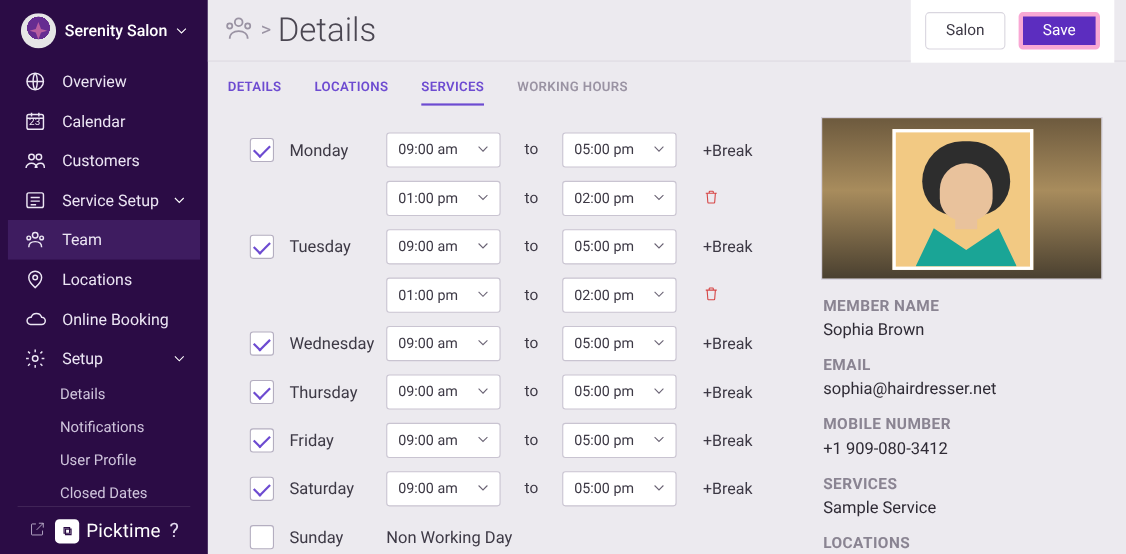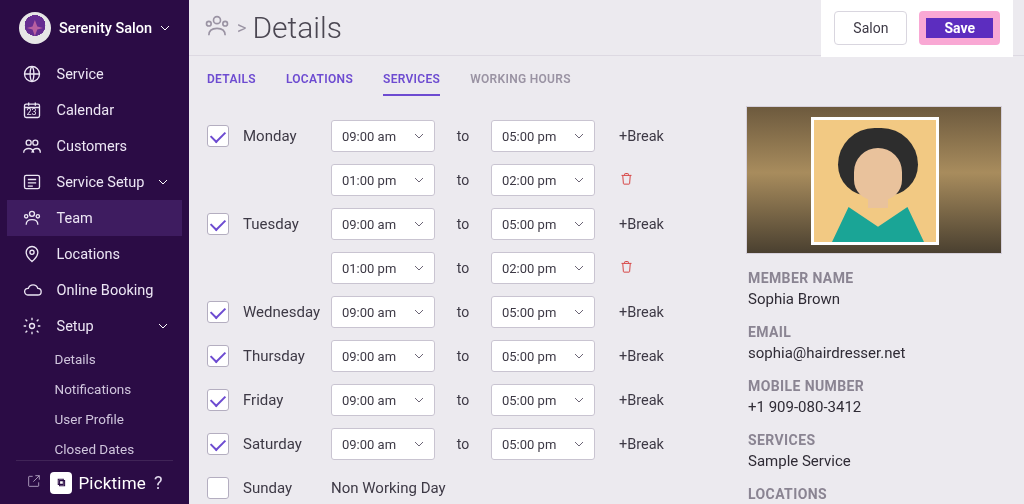--- a/index.html
+++ b/index.html
@@ -32,28 +32,28 @@
 
   
   .main { flex:1; height:504px; display:flex; flex-direction:column; background:#eceaef; position:relative;}
   .header { height:56px; background:#eceaef; display:flex; align-items:center; padding:0 14px; border-bottom:1px solid #ddd9e2;}
   .crumb-icon svg{ width:28px;height:28px; stroke:#9a93a3; fill:none; stroke-width:1.4;}
   .crumb-sep { color:#9a93a3; margin:0 6px 0 6px; font-size:18px;}
   .page-title { font-size:30px; font-weight:300; color:#4b4752;}
   .header-actions{ margin-left:auto; display:flex; gap:12px; background:#fff; padding:9px 10px; box-shadow:0 0 0 3px #fff, 0 0 0 1px #f3f4f6;}
   .btn { height:34px; padding:0 18px; border-radius:4px; font-size:14px; cursor:pointer; display:flex; align-items:center; justify-content:center;}
   .btn-cancel{ background:#fff; border:1px solid #d9d6df; color:#3d3945;}
-  .btn-save  { background:#5c2dbf; border:7px solid #f9a8d4; color:#fff; font-weight:700;}
+  .btn-save  { background:#5c2dbf; border:4px solid #f9a8d4; color:#fff; font-weight:400;}
   .tabs { height:40px; display:flex; gap:30px; padding:0 18px; align-items:flex-end; font-size:12px; letter-spacing:.3px;}
   .tab { color:#6d4bd1; font-weight:600; padding-bottom:10px; cursor:pointer; }
   .tab.inactive { color:#9a93a3; font-weight:600;}
   .tab.current { color:#6d4bd1; border-bottom:2px solid #6d4bd1; padding-bottom:8px;}
 
   .content { flex:1; display:flex; overflow:hidden;}
-  .hours { flex:1; padding:18px 10px 10px 18px; overflow:auto;}
+  .hours { flex:1; padding:18px 10px 10px 18px; overflow:auto;margin-left:20px;}
   .row { display:flex; align-items:center; height:44px; gap:0;}
   .check { width:22px; height:22px; border:1.5px solid #b4aec0; border-radius:3px; display:flex; align-items:center;justify-content:center; margin-right:14px; cursor:pointer; background:#fff;}
   .check.checked::after{ content:""; width:12px;height:7px; border-left:2.5px solid #6d4bd1; border-bottom:2.5px solid #6d4bd1; transform:rotate(-45deg) translate(1px,-1px);}
   .day { width:88px; font-size:15px; color:#3d3945;}
   .time-select{ width:104px; height:32px; border:1px solid #c9c4d1; border-radius:3px; background:#fff; display:flex; align-items:center; padding:1px 10px; gap:8px; font-size:13px; color:#3d3945; cursor:pointer;}
   .time-select .sel-chev{ margin-left:auto;}
   .time-select svg{ width:10px;height:10px; stroke:#6b6475; fill:none;}
   .to { width:56px; text-align:center; font-size:14px; color:#3d3945;}
   .addbreak{ margin-left:24px; font-size:14.5px; color:#3d3945; cursor:pointer;}
   .trash { margin-left:24px; cursor:pointer;}
@@ -87,21 +87,21 @@
         </svg></span>
   </div>
   <nav class="nav">
     <div class="nav-item">
       <span class="nav-icon">
           <svg viewBox="0 0 24 24">
             <circle cx="12" cy="12" r="9"></circle>
             <path d="M3 12h18M12 3c3 3 3 15 0 18M12 3c-3 3-3 15 0 18"></path>
           </svg>
         </span>
-      <span>Service</span>
+      <span>Overview</span>
     </div>
     <div class="nav-item">
       <span class="nav-icon">
           <svg viewBox="0 0 24 24">
             <rect x="3" y="5" width="18" height="16" rx="2"></rect>
             <path d="M3 9h18M8 3v4M16 3v4"></path>
           </svg>
           <span class="cal-badge" style="position:absolute;margin-top:4px;font-size:9px;">23</span>
         </span>
       <span>Calendar</span>

